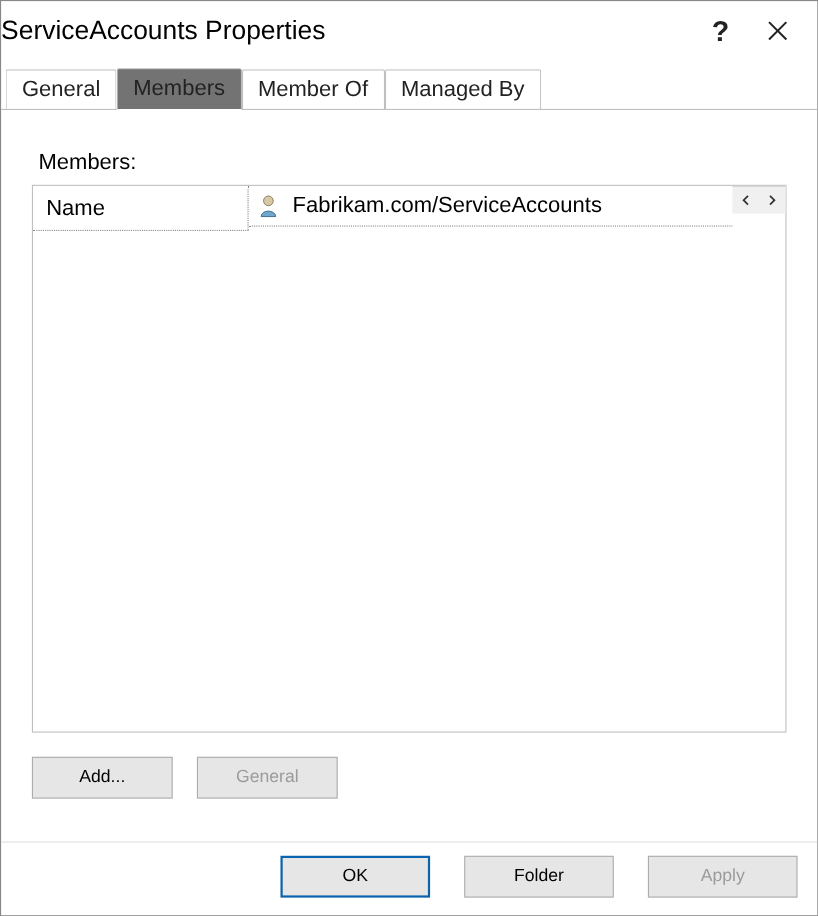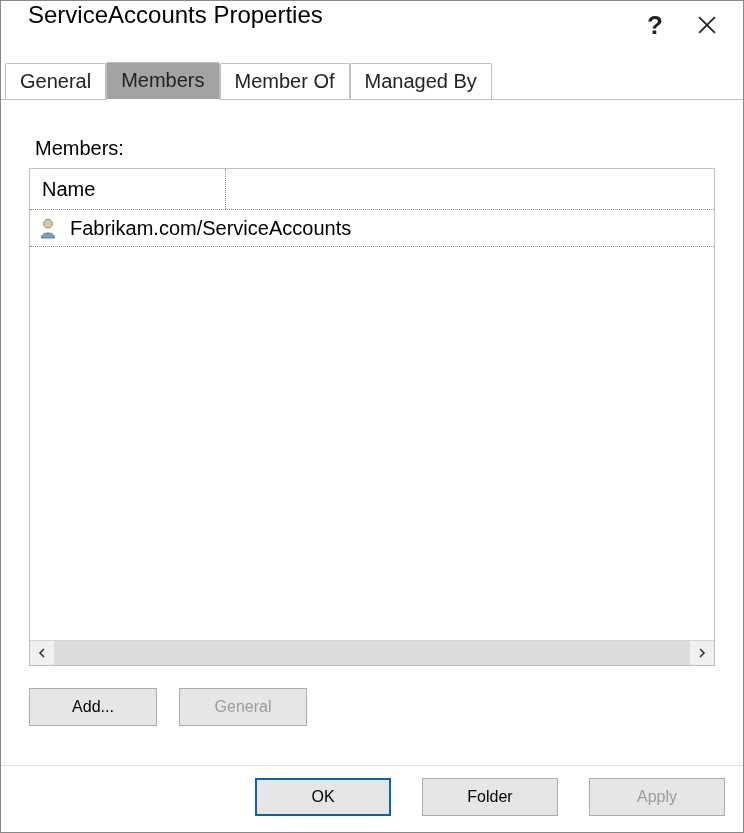--- a/index.html
+++ b/index.html
@@ -18,23 +18,23 @@
     width: 744px;
     height: 833px;
     border: 1px solid #888;
     background: #fff;
     display: flex;
     flex-direction: column;
   }
   
   .titlebar {
     display: flex;
-    align-items: flex-start;
+    align-items: center;
     height: 54px;
-    padding: 0 10px 0 27px;
+    padding: 0 10px 0 0;
   }
   .titlebar .title {
     flex: 1;
     font-size: 24px;
     color: #000;
   }
   .titlebar .help-btn,
   .titlebar .close-btn {
     width: 52px;
     height: 48px;
@@ -70,21 +70,21 @@
     background: #f3f3f3;
     border-top-left-radius: 2px;
     border-top-right-radius: 2px;
     margin-right: 0;
   }
   .tab.inactive {
     background: transparent;
     border-color: #bfbfbf;
   }
   .tab.active {
-    background: #a3a3a3;
+    background: #737373;
     border: 1px solid #bfbfbf;
     border-bottom: 1px solid #fff;
     font-size: 20px;
     top: 1px;
     z-index: 2;
   }
   
   .content {
     flex: 1;
     display: flex;
@@ -94,21 +94,21 @@
   }
   .members-label {
     font-size: 20px;
     margin: 2px 0 8px 6px;
   }
   .list-frame {
     border: 1px solid #bfbfbf;
     background: #fff;
     height: 498px;
     display: flex;
-    flex-direction: column;
+    flex-direction: row;
     box-sizing: border-box;
   }
   .list-header {
     display: flex;
     border-bottom: 1px dotted #888;
     height: 40px;
     align-items: center;
   }
   .col-name {
     width: 196px;

